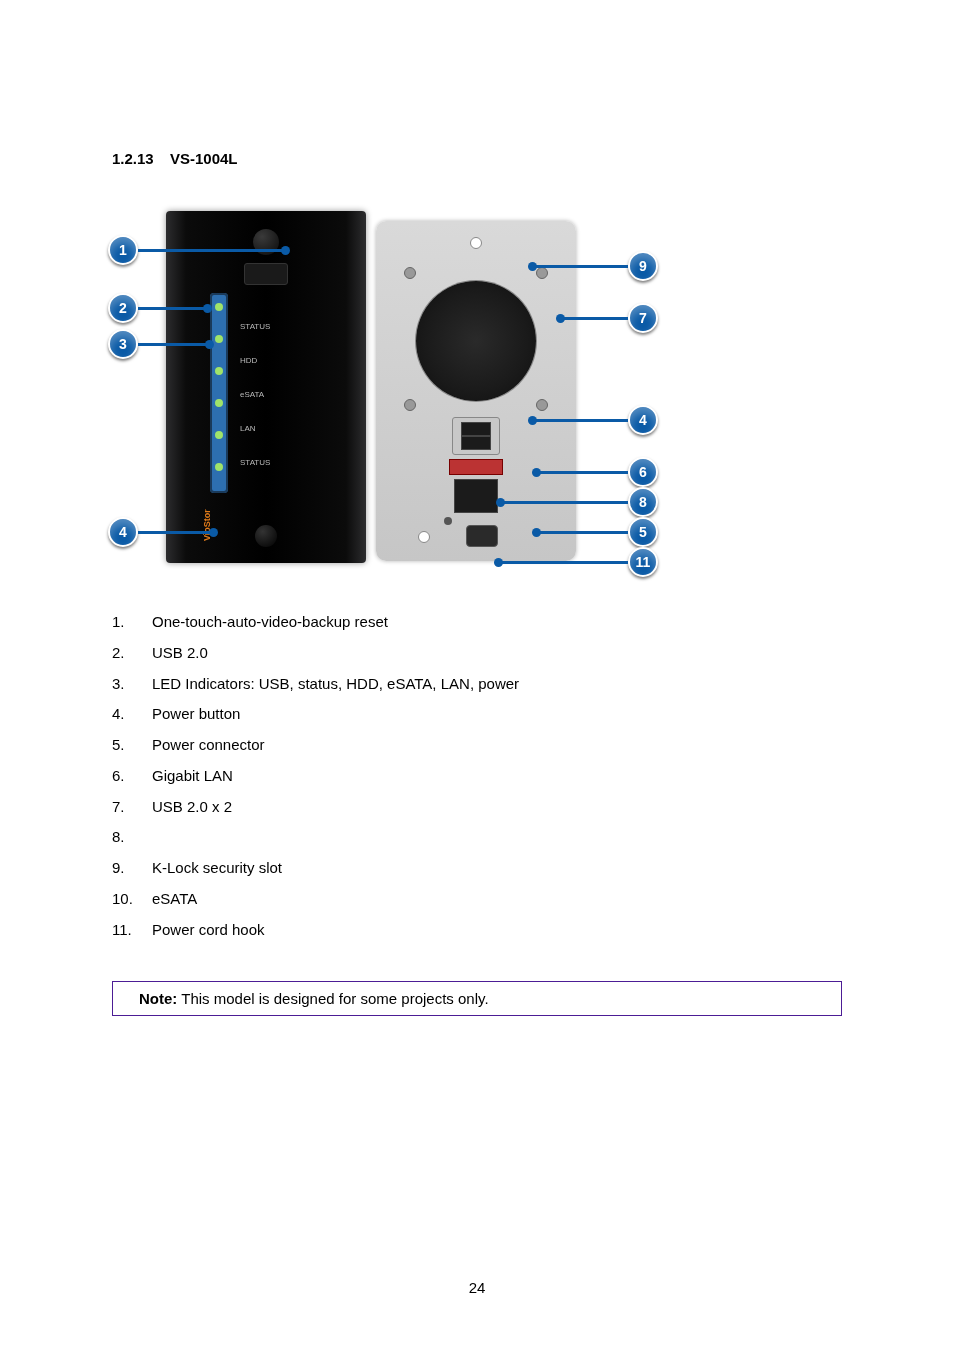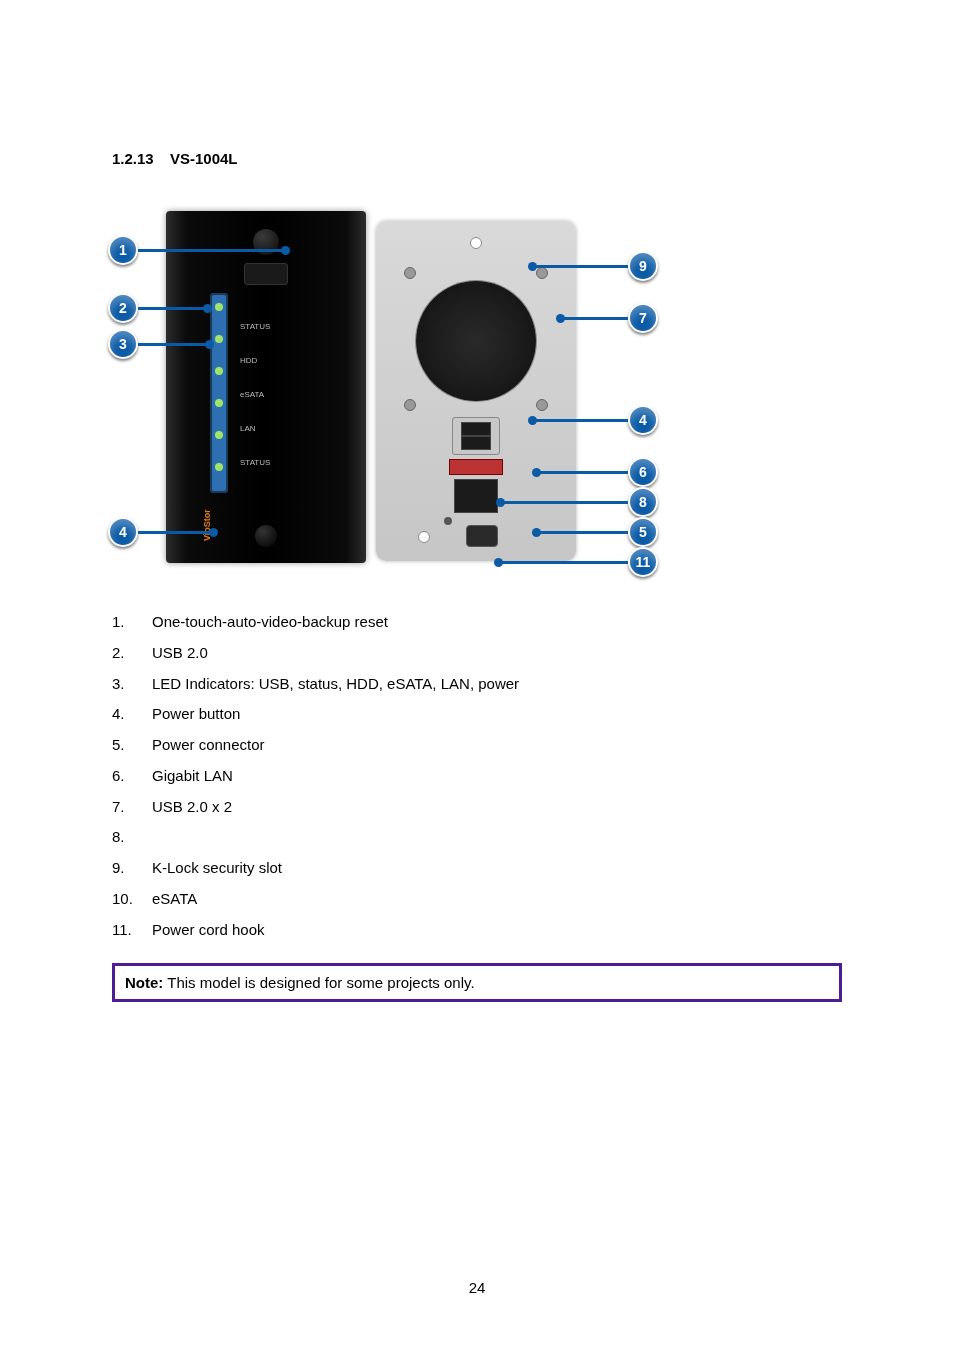--- a/index.html
+++ b/index.html
@@ -69,21 +69,21 @@
   .c7{right:-42px;top:92px}.c7 .lead{width:68px}
   .c10{right:-42px;top:194px}.c10 .lead{width:96px}
   .c6{right:-42px;top:246px}.c6 .lead{width:92px}
   .c8{right:-42px;top:276px}.c8 .lead{width:128px}
   .c5{right:-42px;top:306px}.c5 .lead{width:92px}
   .c11{right:-42px;top:336px}.c11 .lead{width:130px}
 
   ol.legend{margin:0;padding:0;list-style:none;font-size:15px;line-height:2.05}
   ol.legend li{display:flex}
   ol.legend .n{display:inline-block;width:40px}
-  .note-box{margin-top:18px;border:3px solid #4c1d95;padding:8px 10px;font-size:15px}
+  .note-box{margin-top:36px;border:1px solid #4c1d95;padding:8px 26px;font-size:15px}
   .page-num{position:absolute;left:0;right:0;bottom:54px;text-align:center;font-size:15px}
 </style>
 </head>
 <body>
 
 <div class="page">
 
   <h2 class="section-title">
     <span class="num">1.2.13</span><span>VS-1004L</span>
   </h2>

